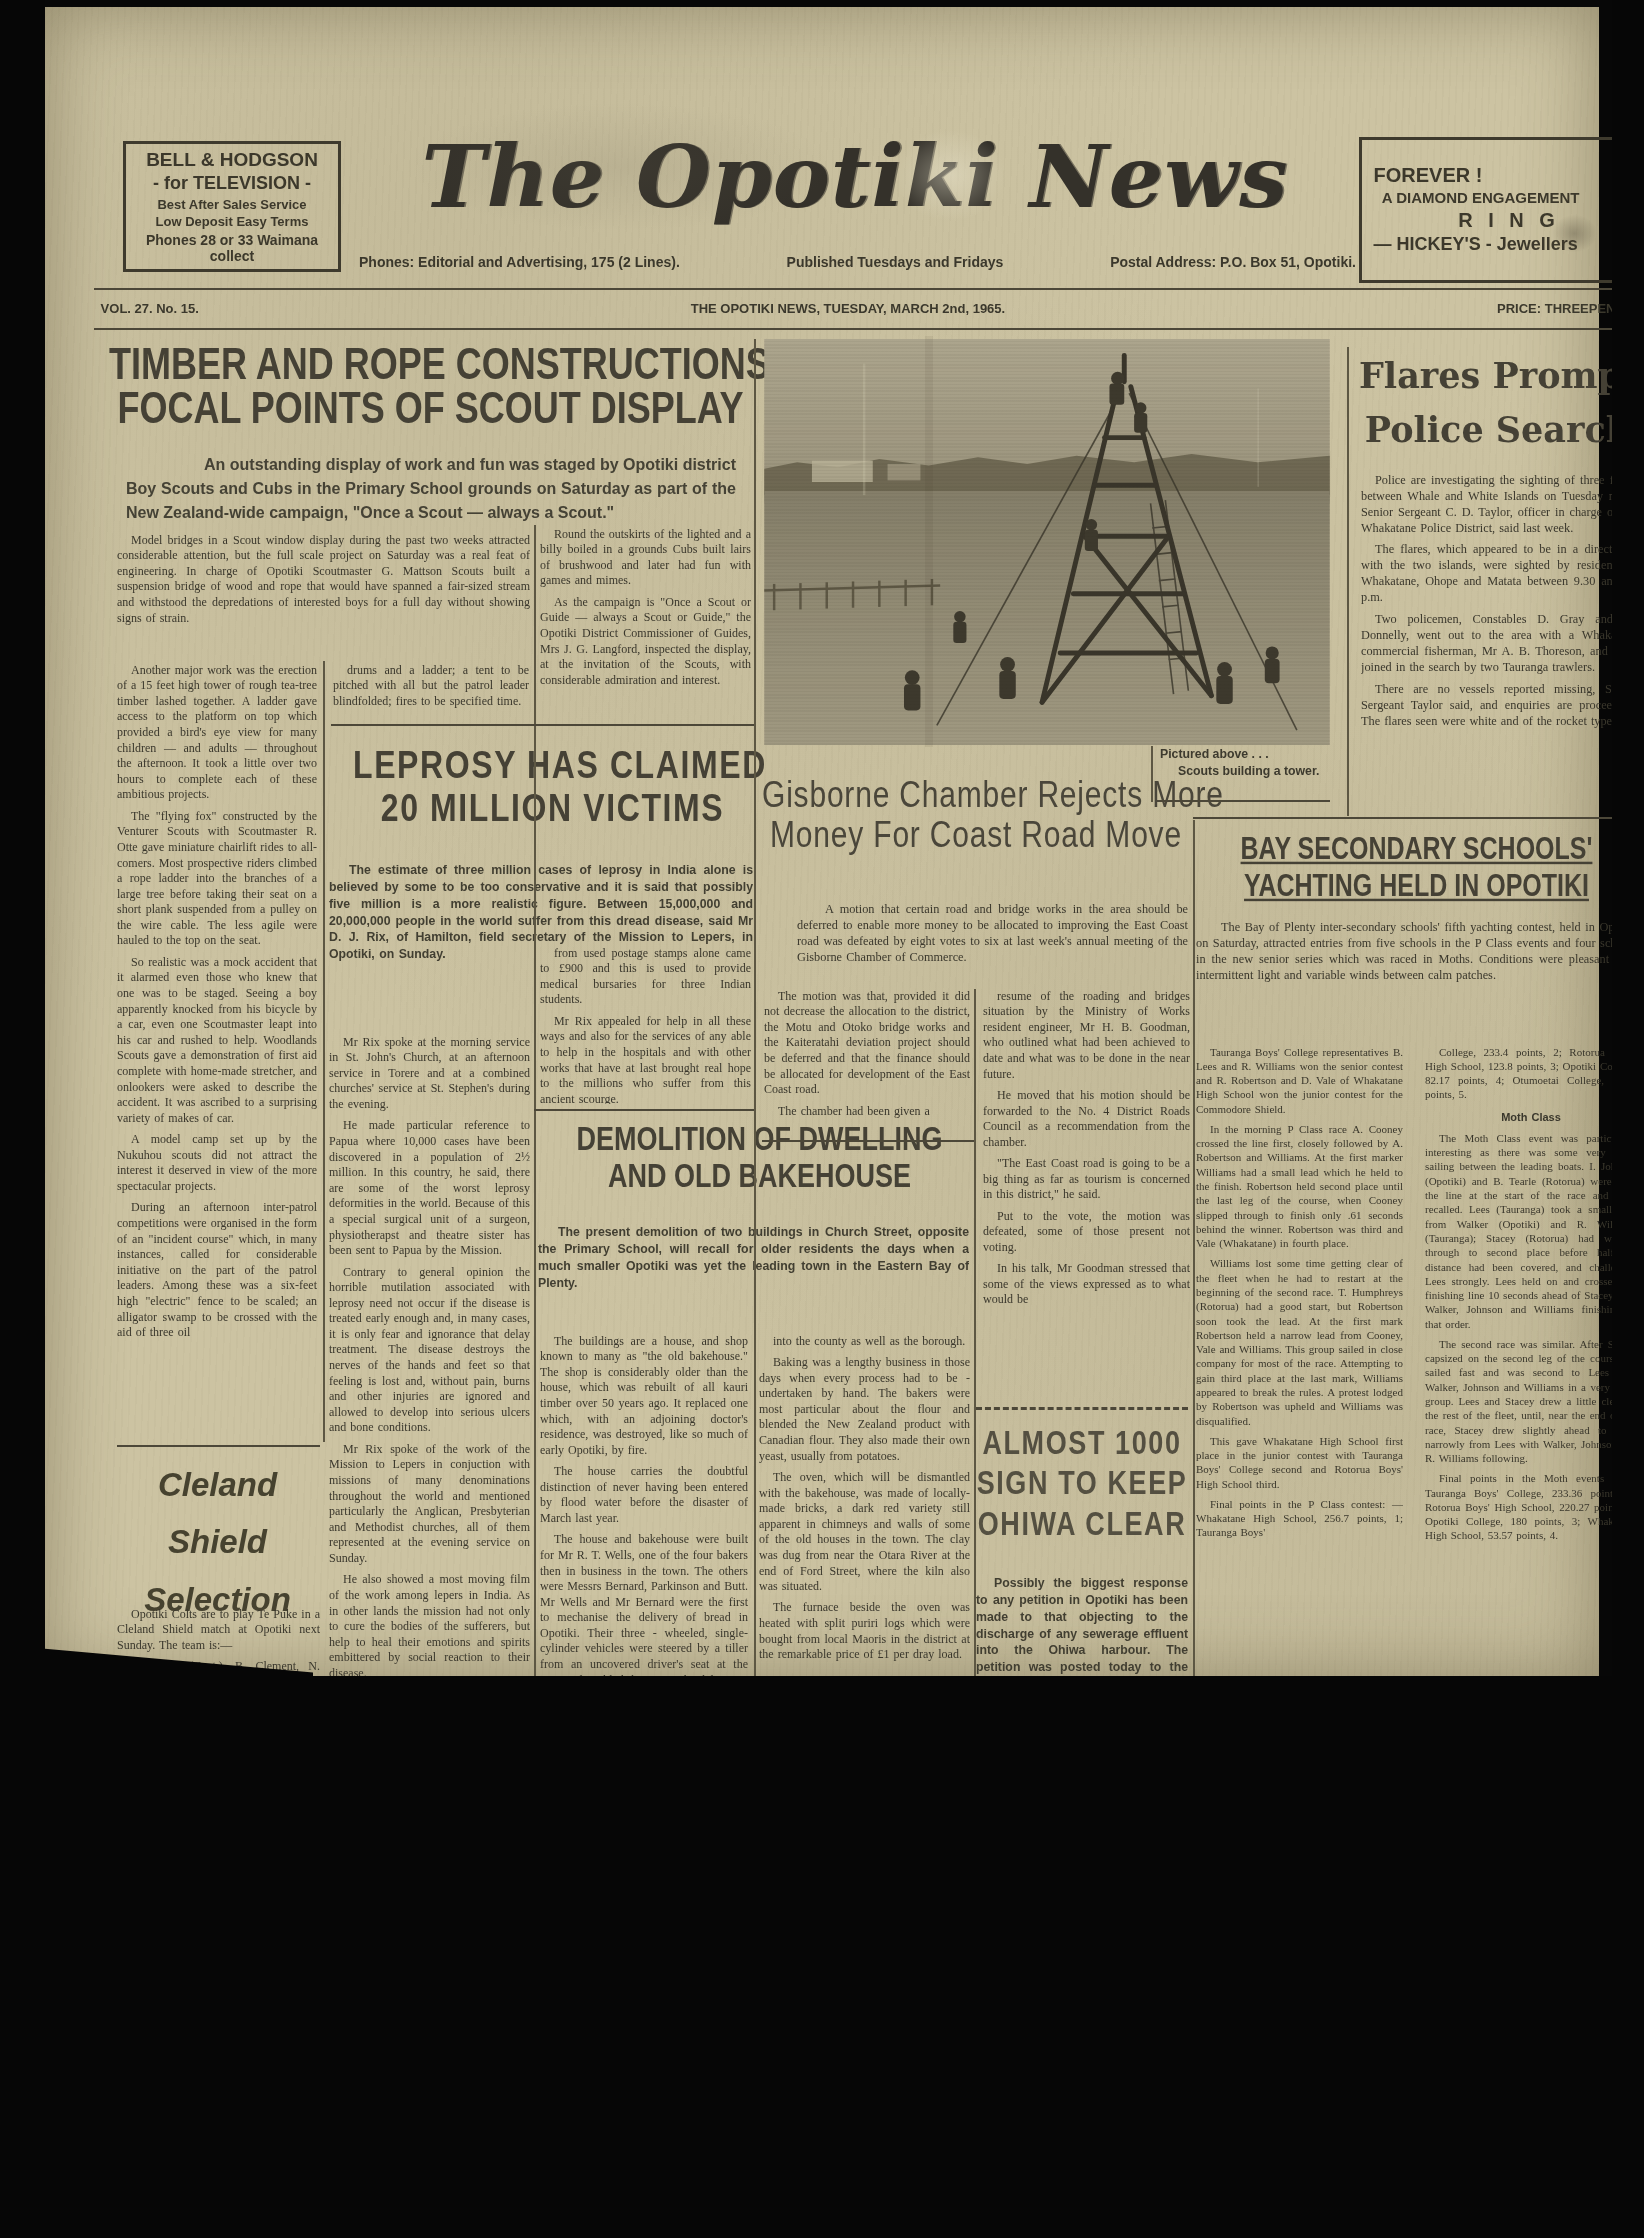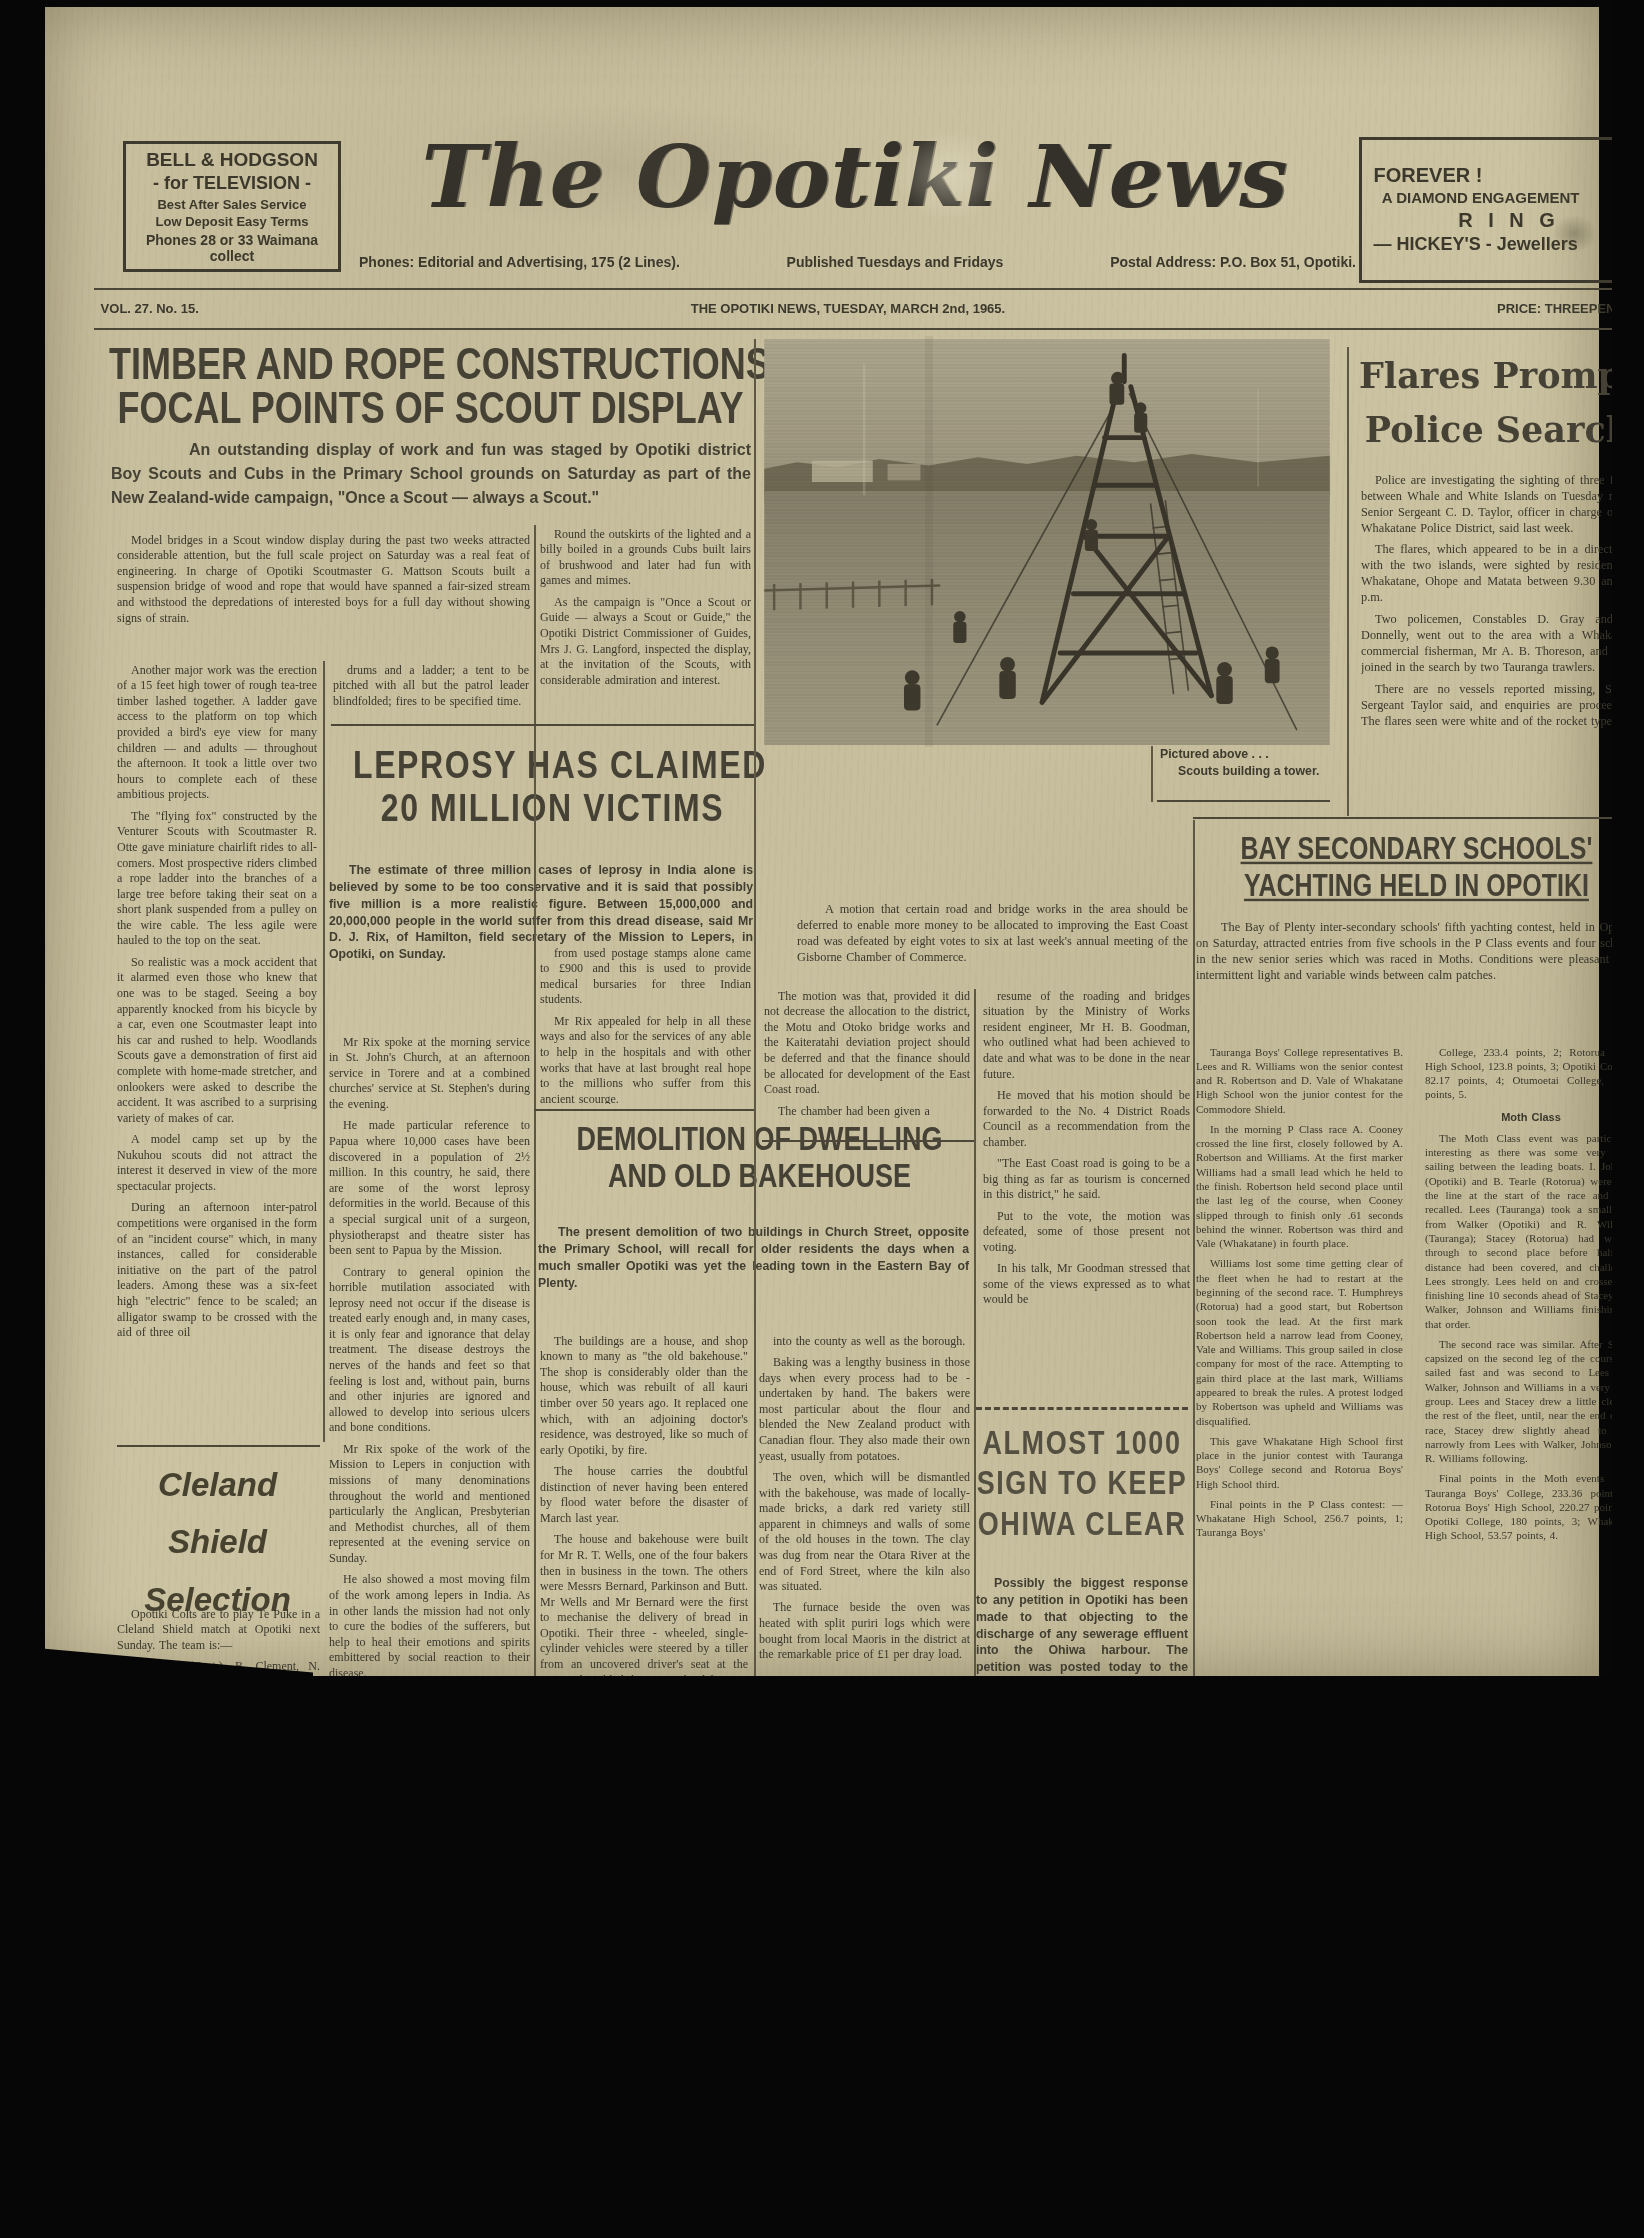--- a/index.html
+++ b/index.html
@@ -92,21 +92,21 @@
     <span>VOL. 27. No. 15.</span>
     <span>THE OPOTIKI NEWS, TUESDAY, MARCH 2nd, 1965.</span>
     <span>PRICE: THREEPENCE</span>
   </div>
 
   <div class="headline" style="left:64px;top:332px;width:643px;font-size:36px;line-height:1.24;">
     <span class="hl-line">TIMBER AND ROPE CONSTRUCTIONS WERE</span>
     <span class="hl-line">FOCAL POINTS OF SCOUT DISPLAY</span>
   </div>
   <div class="lead" style="left:66px;top:431px;width:640px;height:84px;">
-    <p style="margin:0;text-indent:78px;">An outstanding display of work and fun was staged by Opotiki district Boy Scouts and Cubs in the Primary School grounds on Saturday as part of the New Zealand-wide campaign, "Once a Scout — always a Scout."</p>
+    <p style="margin:15px;text-indent:78px;">An outstanding display of work and fun was staged by Opotiki district Boy Scouts and Cubs in the Primary School grounds on Saturday as part of the New Zealand-wide campaign, "Once a Scout — always a Scout."</p>
   </div>
   <div class="col" style="left:72px;top:526px;width:413px;height:125px;">
     <p>Model bridges in a Scout window display during the past two weeks attracted considerable attention, but the full scale project on Saturday was a real feat of engineering. In charge of Opotiki Scoutmaster G. Mattson Scouts built a suspension bridge of wood and rope that would have spanned a fair-sized stream and withstood the depredations of interested boys for a full day without showing signs of strain.</p>
   </div>
   <div class="col" style="left:72px;top:656px;width:200px;height:776px;">
       <p>Another major work was the erection of a 15 feet high tower of rough tea-tree timber lashed together. A ladder gave access to the platform on top which provided a bird's eye view for many children — and adults — throughout the afternoon. It took a little over two hours to complete each of these ambitious projects.</p>
       <p>The "flying fox" constructed by the Venturer Scouts with Scoutmaster R. Otte gave miniature chairlift rides to all-comers. Most prospective riders climbed a rope ladder into the branches of a large tree before taking their seat on a short plank suspended from a pulley on the wire cable. The less agile were hauled to the top on the seat.</p>
       <p>So realistic was a mock accident that it alarmed even those who knew that one was to be staged. Seeing a boy apparently knocked from his bicycle by a car, even one Scoutmaster leapt into his car and rushed to help. Woodlands Scouts gave a demonstration of first aid complete with home-made stretcher, and onlookers were asked to describe the accident. It was ascribed to a surprising variety of makes of car.</p>
       <p>A model camp set up by the Nukuhou scouts did not attract the interest it deserved in view of the more spectacular projects.</p>
       <p>During an afternoon inter-patrol competitions were organised in the form of an "incident course" which, in many instances, called for considerable initiative on the part of the patrol leaders. Among these was a six-feet high "electric" fence to be scaled; an alligator swamp to be crossed with the aid of three oil</p>
@@ -233,20 +233,24 @@
       <rect x="120" y="30" width="3" height="160" fill="#d8d2b8" opacity="0.25"></rect>
       <rect x="600" y="60" width="2" height="120" fill="#d8d2b8" opacity="0.2"></rect>
     </svg>
   </div>
 
   <div class="caption">
     <div>Pictured above . . .</div>
     <div class="c2">Scouts building a tower.</div>
   </div>
 
+  <div class="headline hl-thin" style="left:717px;top:765px;width:428px;font-size:30px;line-height:1.35;letter-spacing:0.8px;">
+    <span class="hl-line">Gisborne Chamber Rejects More</span>
+    <span class="hl-line">Money For Coast Road Move</span>
+  </div>
   <div class="col" style="left:719px;top:895px;width:424px;height:84px;font-size:12.3px;">
     <p style="text-indent:28px;margin-left:33px;">A motion that certain road and bridge works in the area should be deferred to enable more money to be allocated to improving the East Coast road was defeated by eight votes to six at last week's annual meeting of the Gisborne Chamber of Commerce.</p>
   </div>
   <div class="col" style="left:719px;top:982px;width:206px;height:148px;">
       <p>The motion was that, provided it did not decrease the allocation to the district, the Motu and Otoko bridge works and the Kaiteratahi deviation project should be deferred and that the finance should be allocated for development of the East Coast road.</p>
       <p>The chamber had been given a</p>
     </div>
   <div class="col" style="left:938px;top:982px;width:207px;height:411px;">
     <p>resume of the roading and bridges situation by the Ministry of Works resident engineer, Mr H. B. Goodman, who outlined what had been achieved to date and what was to be done in the near future.</p>
     <div>

